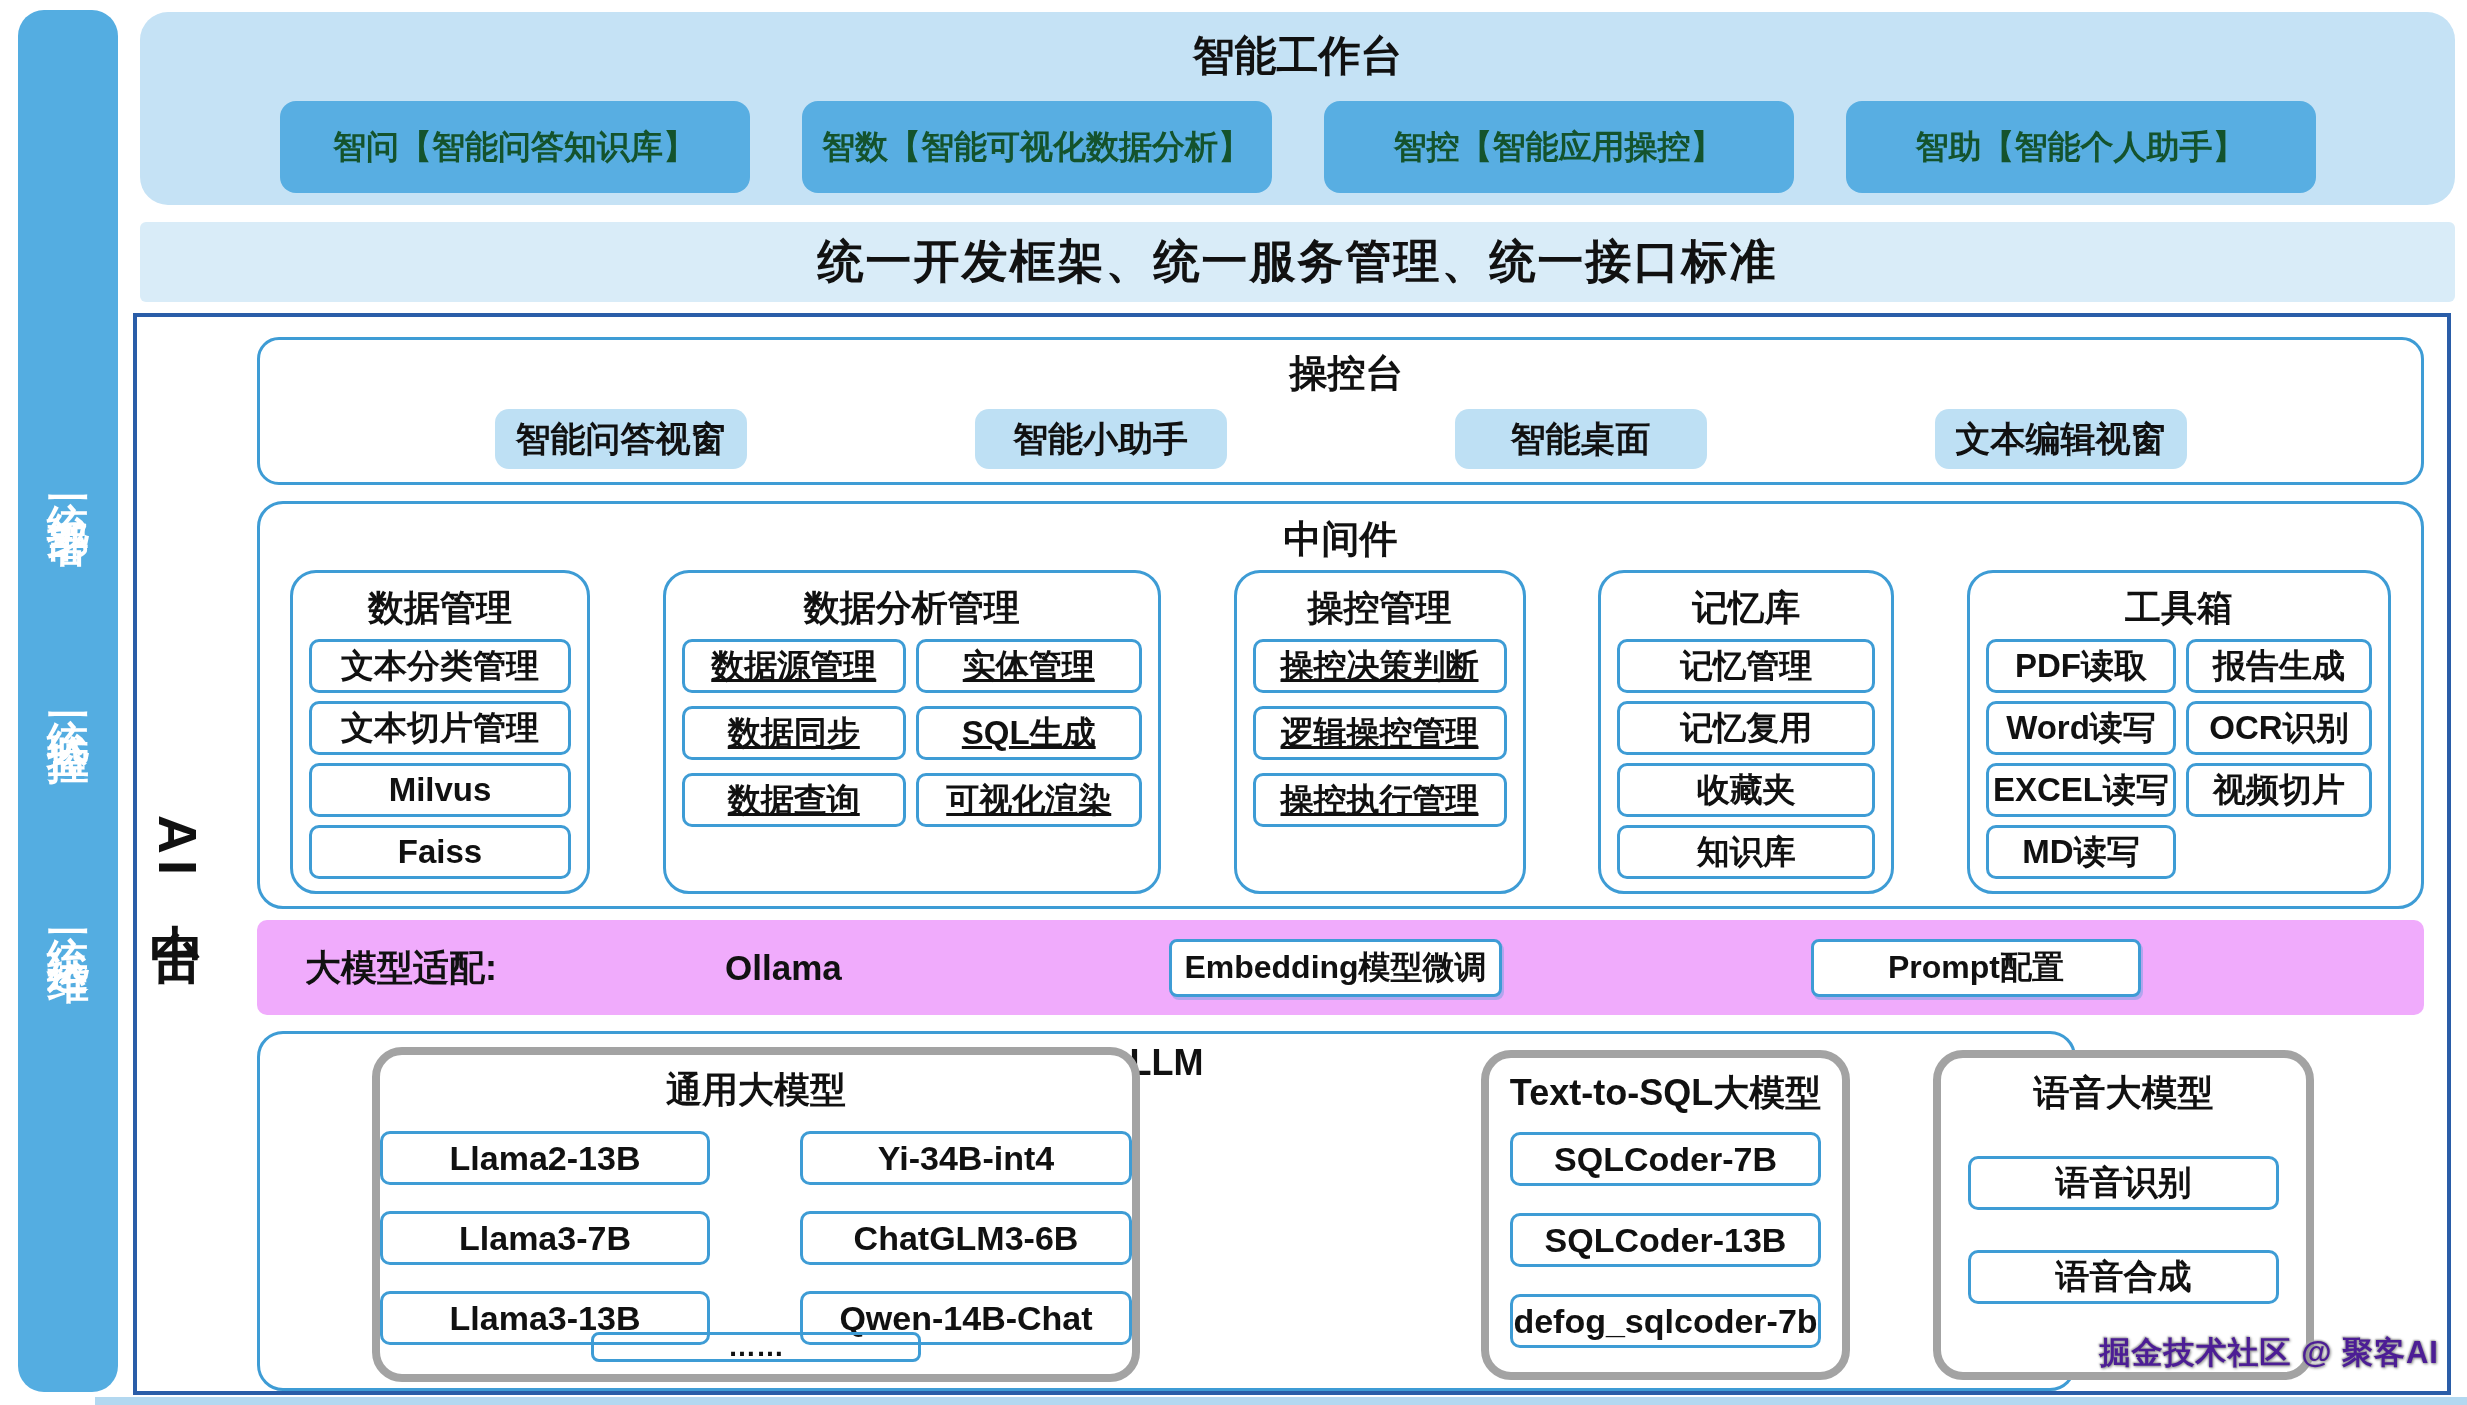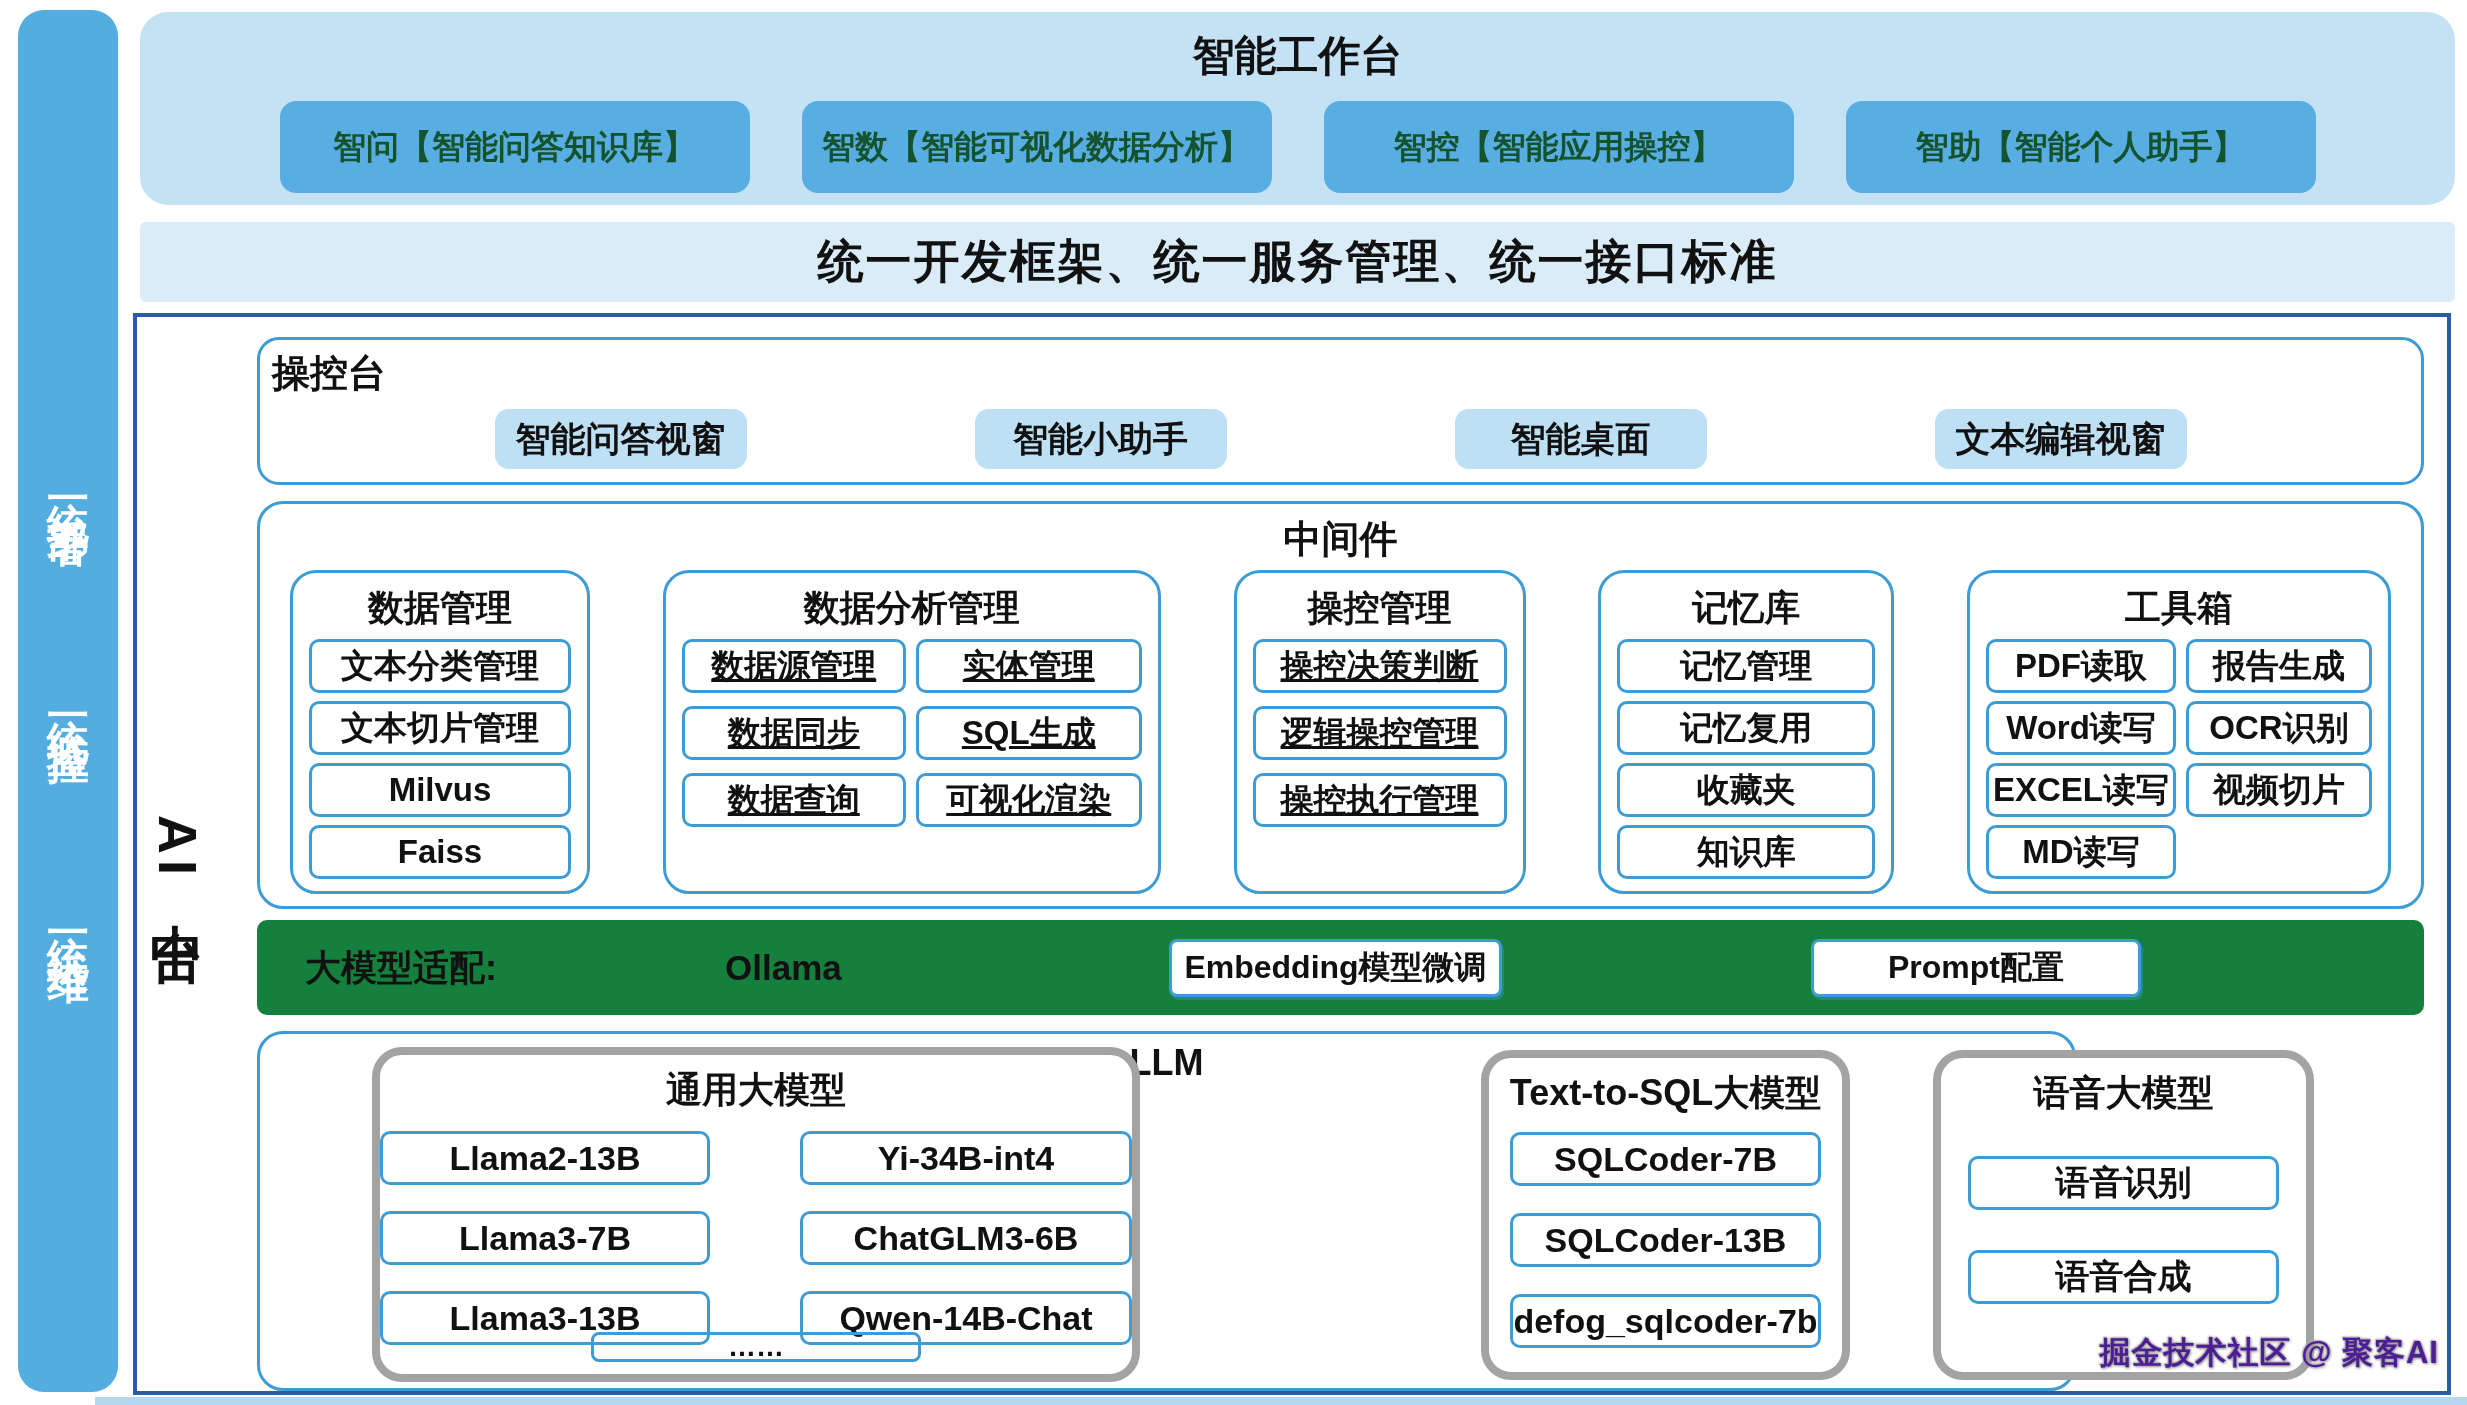--- a/index.html
+++ b/index.html
@@ -48,21 +48,21 @@
   .ai-label {
     position: absolute; left: 14px; top: 50%; transform: translateY(-50%);
     writing-mode: vertical-rl; text-orientation: mixed;
     font-size: 54px; font-weight: bold; letter-spacing: 6px; line-height: 1;
   }
 
   .blue-round { border: 3px solid #3E9CD5; border-radius: 26px; background: #fff; }
 
   
   .console { position: absolute; left: 120px; top: 20px; width: 2167px; height: 148px; border-radius: 22px; }
-  .console .sec-title { position: absolute; top: 8px; left: 0; right: 0; font-size: 38px; font-weight: bold; padding-left: 12px; }
+  .console .sec-title { position: absolute; top: 8px; left: 0; right: 0; text-align: center; font-size: 38px; font-weight: bold; padding-left: 12px; }
   .console-btns { position: absolute; left: 0; right: 0; bottom: 13px; display: flex; justify-content: center; gap: 228px; }
   .console-btn {
     min-width: 252px; padding: 0 20px; height: 60px; background: #BEE0F4; border-radius: 14px;
     display: flex; align-items: center; justify-content: center; font-size: 35px; font-weight: bold;
   }
 
   
   .middleware { position: absolute; left: 120px; top: 184px; width: 2167px; height: 408px; border-radius: 26px; }
   .middleware .sec-title { position: absolute; top: 10px; left: 0; right: 0; text-align: center; font-size: 38px; font-weight: bold; }
   .mw-groups { position: absolute; top: 66px; left: 30px; right: 30px; display: flex; justify-content: space-between; align-items: stretch; }
@@ -75,21 +75,21 @@
     height: 54px; border: 3px solid #3E9CD5; border-radius: 10px; background: #fff;
     display: flex; align-items: center; justify-content: center;
     font-size: 33px; font-weight: bold; padding: 0 10px; white-space: nowrap;
   }
   .w246 { width: 262px; } .w224 { width: 224px; } .w226 { width: 226px; }
   .w254 { width: 254px; } .w258 { width: 258px; } .w190 { width: 190px; } .w186 { width: 186px; }
 
   
   .adapter-bar {
     position: absolute; left: 120px; top: 603px; width: 2167px; height: 95px;
-    background: #15803d; border-radius: 10px;
+    background: #f0abfc; border-radius: 10px;
   }
   .adapter-label { position: absolute; left: 48px; top: 50%; transform: translateY(-50%); font-size: 36px; font-weight: bold; }
   .adapter-runtime { position: absolute; left: 468px; top: 50%; transform: translateY(-50%); font-size: 35px; font-weight: bold; }
   .adapter-box {
     position: absolute; top: 50%; transform: translateY(-50%); height: 58px;
     background: #fff; border: 3px solid #3E9CD5; border-radius: 8px;
     display: flex; align-items: center; justify-content: center; font-size: 32px; font-weight: bold;
     box-shadow: 2px 3px 0 rgba(62,156,213,0.35);
   }
   .adapter-box.b1 { left: 912px; width: 333px; }

